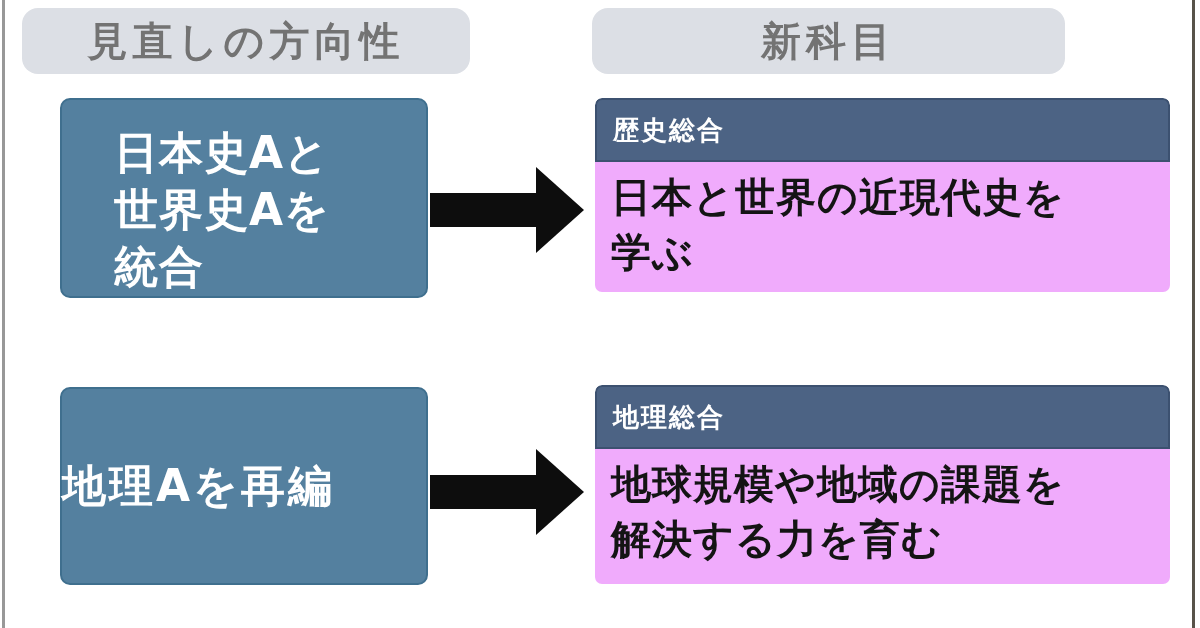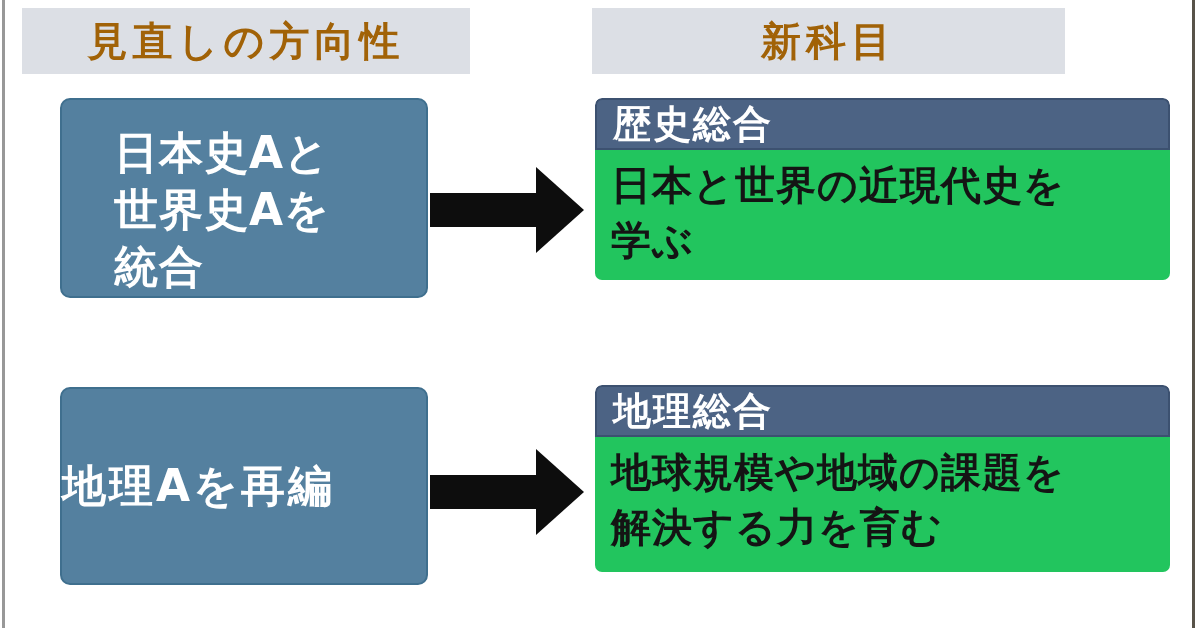--- a/index.html
+++ b/index.html
@@ -6,22 +6,22 @@
   .canvas {
     position:relative; width:1200px; height:628px; background:#ffffff;
     font-family:"DejaVu Sans","Liberation Sans",sans-serif; overflow:hidden;
   }
   .edge { position:absolute; top:0; bottom:0; width:3px; }
   .edge-left  { left:2px;  background:#989898; }
   .edge-right { left:1192px; background:#585349; }
 
   .col-header {
     position:absolute; top:8px; height:66px; background:#dcdfe5;
-    color:#a16207; font-weight:bold; font-size:40px; letter-spacing:5px;
-    display:flex; align-items:center; justify-content:center;
+    color:#737373; font-weight:bold; font-size:40px; letter-spacing:5px;
+    display:flex; align-items:center; justify-content:center;border-radius:16px;
   }
   .col-header.left  { left:22px;  width:448px; }
   .col-header.right { left:592px; width:473px; }
 
   .source-box {
     position:absolute; left:60px; width:368px; box-sizing:border-box;
     background:#54809f; border:2px solid #3f6f8e; border-radius:10px;
     color:#ffffff; font-weight:bold; font-size:44px;
   }
   .source-box .line { display:block; }
@@ -35,26 +35,26 @@
     border-top:43px solid transparent; border-bottom:43px solid transparent;
     border-left:48px solid #0d0d0d;
   }
   .arrow1 { left:430px; top:167px; }
   .arrow2 { left:430px; top:449px; }
 
   .target-box { position:absolute; left:595px; width:575px; border-radius:7px; overflow:hidden; }
   .tbox1 { top:98px;  height:196px; }
   .tbox2 { top:385px; height:201px; }
   .t-header {
-    height:52px; box-sizing:border-box; background:#4c6384; border:2px solid #3c5170;
+    height:64px; box-sizing:border-box; background:#4c6384; border:2px solid #3c5170;
     border-radius:7px 7px 0 0; display:flex; align-items:center; padding-left:16px;
-    color:#ffffff; font-weight:bold; font-size:38px; letter-spacing:2px;
+    color:#ffffff; font-weight:bold; font-size:26px; letter-spacing:2px;
   }
   .t-body {
-    height:calc(100% - 66px); box-sizing:border-box; background:#22c55e;
+    height:calc(100% - 66px); box-sizing:border-box; background:#f0abfc;
     border-radius:0 0 7px 7px; padding:8px 0 0 16px;
     color:#141414; font-size:40px; font-weight:600; line-height:1.38; letter-spacing:1px;
   }
 </style>
 </head>
 <body>
 
 <div class="canvas">
 
   <div class="edge edge-left"></div>

